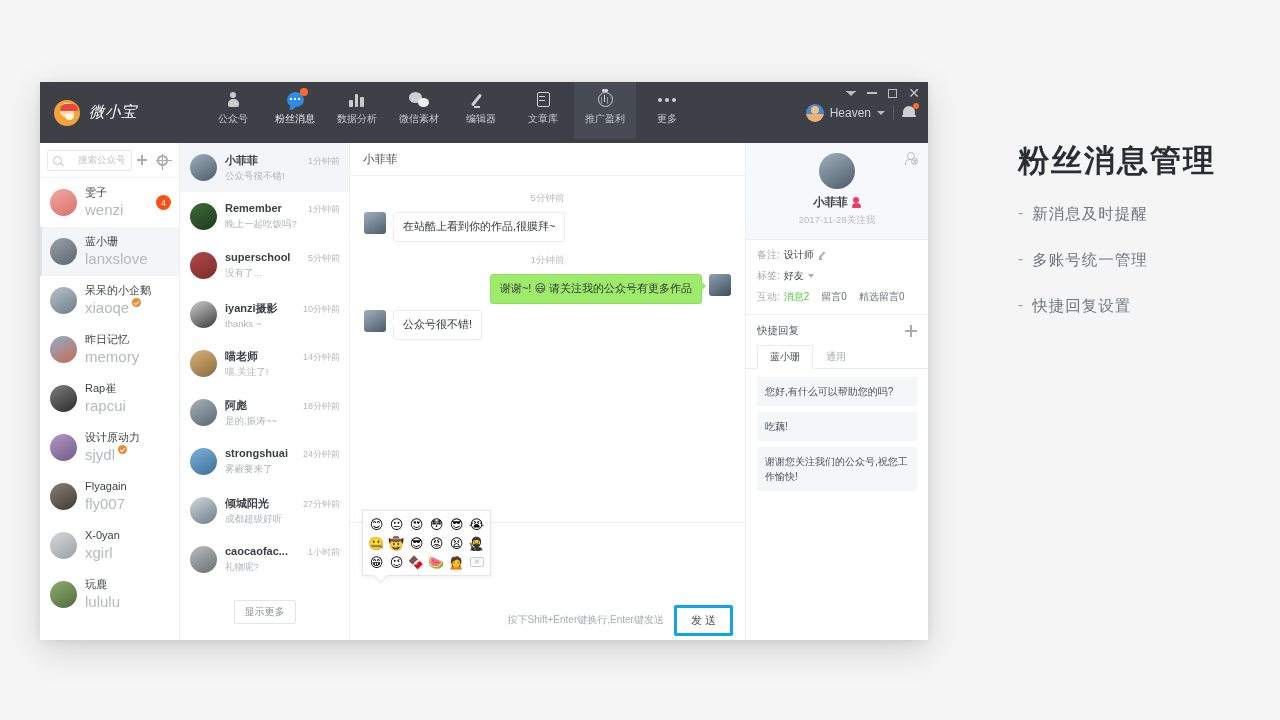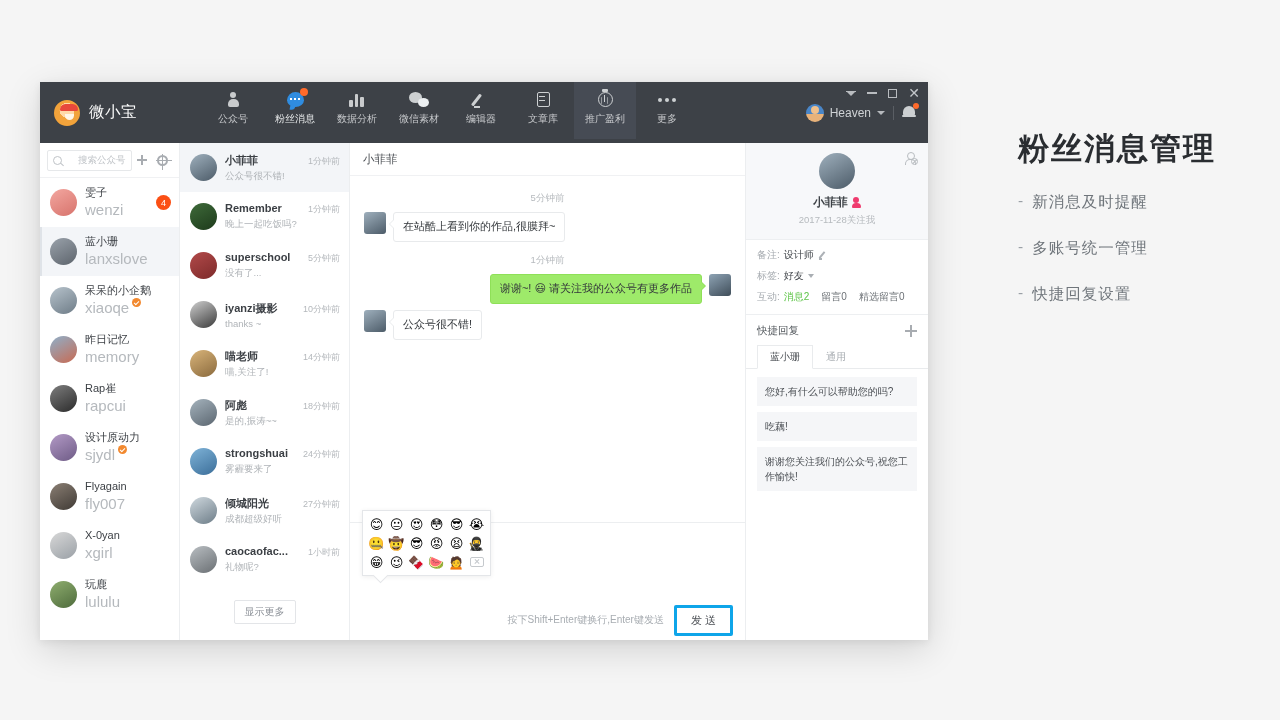--- a/index.html
+++ b/index.html
@@ -38,21 +38,21 @@
     position: relative; flex: 0 0 26px;
   }
   .brand-logo:before {
     content:""; position:absolute; left:4px; top:2px; width:18px; height:7px;
     background:#e8483c; border-radius: 7px 7px 2px 2px;
   }
   .brand-logo:after {
     content:""; position:absolute; left:8.5px; top:12px; width:9px; height:6px;
     background:#fff6e8; border-radius:0 0 5px 5px;
   }
-  .brand-name { color:#fff; font-size:15.5px; margin-left:9px; letter-spacing:.5px; }
+  .brand-name { color:#fff; font-size:15.5px; margin-left:9px; letter-spacing:.5px;font-style:italic; }
 
   .nav { display:flex; align-items:stretch; height:70px; }
   .nav-item {
     width: 62px; height: 61px;
     display:flex; flex-direction:column; align-items:center; justify-content:center;
     gap: 3px; cursor:pointer; position:relative;
   }
   .nav-item.hovered { background:#464b54; }
   .nav-label { font-size:10px; color:#c6c8cb; }
   .nav-item.active .nav-label { color:#e7e9ea; }
@@ -234,21 +234,21 @@
   .qr-plus{position:relative;width:12px;height:12px;cursor:pointer;}
   .qr-plus:before{content:"";position:absolute;left:0;top:5.3px;width:12px;height:1.4px;background:#a8acb1;}
   .qr-plus:after{content:"";position:absolute;left:5.3px;top:0;width:1.4px;height:12px;background:#a8acb1;}
   .qr-tabs{display:flex;padding:0 11px;border-bottom:1px solid #e9ebed;gap:0;}
   .qr-tab{font-size:10px;padding:4px 12px;color:#a6abb0;cursor:pointer;border:1px solid transparent;border-bottom:none;position:relative;top:1px;}
   .qr-tab.active{color:#4a4e53;background:#fff;border-color:#e9ebed;border-bottom:1px solid #fff;}
   .qr-list{padding:8px 11px;display:flex;flex-direction:column;gap:6px;}
   .qr-item{background:#f5f6f8;font-size:10px;color:#4c5055;padding:7px 8px;line-height:1.5;cursor:pointer;}
 
   
-  .copy{position:absolute;left:1018px;top:130px;width:250px;}
+  .copy{position:absolute;left:1018px;top:142px;width:250px;}
   .copy-h{font-size:31px;color:#2a2d31;letter-spacing:2px;font-weight:700;line-height:1.2;}
   .copy-li{display:flex;gap:8px;font-size:15.5px;color:#6f757b;margin-top:25px;letter-spacing:1px;}
   .copy-dash{color:#9aa0a6;}
 </style>
 </head>
 <body>
 
 <div class="app-window">
 
   <div class="topbar">

